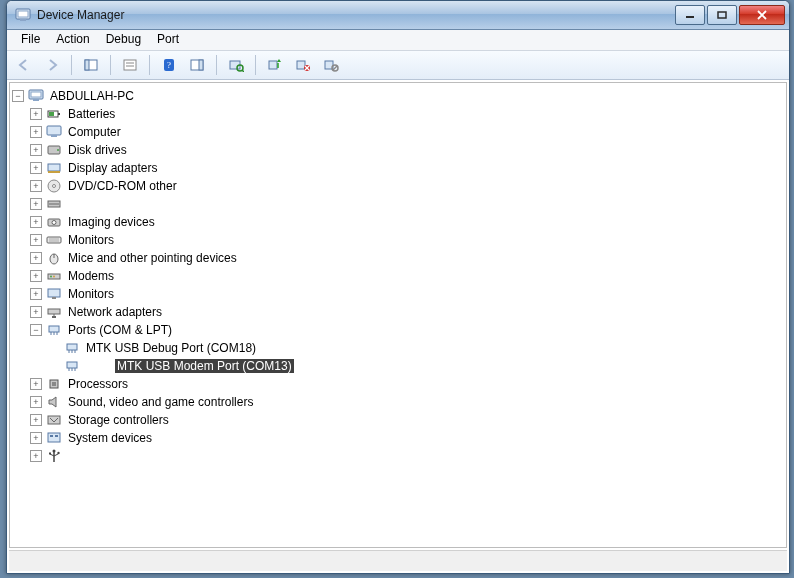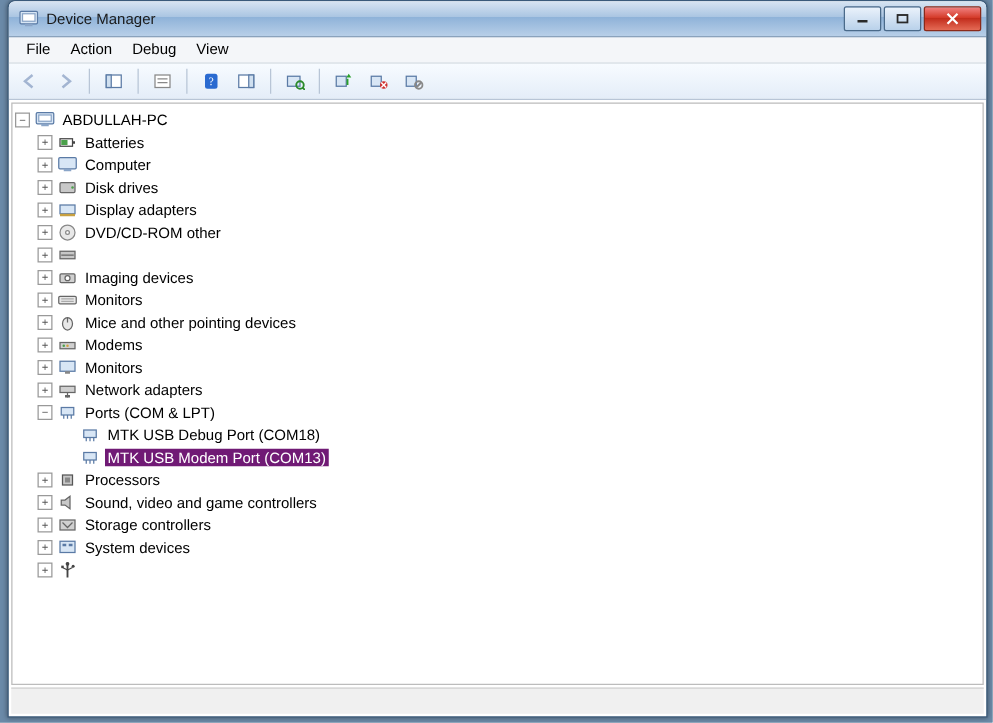--- a/index.html
+++ b/index.html
@@ -147,22 +147,23 @@
   .toggle.blank { border: none; background: transparent; }
   .node-icon {
     width: 16px; height: 16px;
     margin: 0 4px 0 2px;
     display:flex;align-items:center;justify-content:center;
   }
   .node-label {
     padding: 0 2px;
   }
   .node-label.selected {
-    background: #701a75;
+    background: #404040;
     color: #fff;
+    margin-left: 31px;
   }
   .children {
     margin-left: 18px;
     display: flex;
     flex-direction: column;
   }
   .children .children { margin-left: 18px; text-align: right; }
 </style>
 </head>
 <body>
@@ -192,21 +193,21 @@
       <svg width="12" height="10" viewBox="0 0 12 10">
           <path d="M2 1 L10 9 M10 1 L2 9" stroke="#fff" stroke-width="1.8"></path>
         </svg>
     </div>
   </div>
 
   <div class="menubar">
     <div class="menu-item">File</div>
     <div class="menu-item">Action</div>
     <div class="menu-item">Debug</div>
-    <div class="menu-item">View</div>
+    <div class="menu-item">Port</div>
   </div>
 
   <div class="toolbar">
     <div class="tool-btn disabled">
       <svg width="16" height="14" viewBox="0 0 16 14">
           <path d="M10 2 L4 7 L10 12" fill="none" stroke="#4a6aa0" stroke-width="2"></path>
         </svg>
     </div>
     <div class="tool-btn disabled">
       <svg width="16" height="14" viewBox="0 0 16 14">

